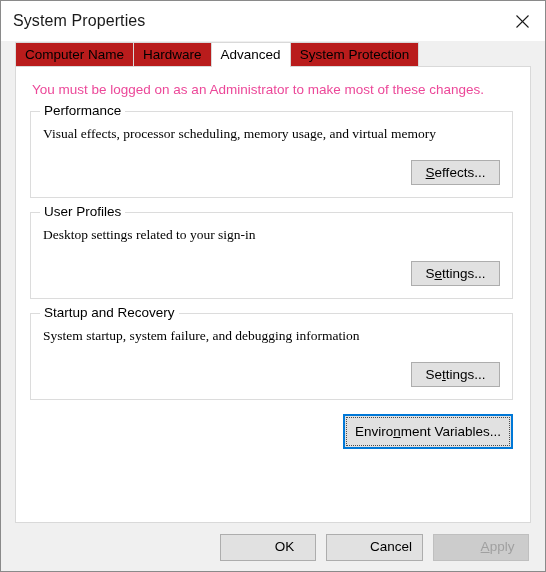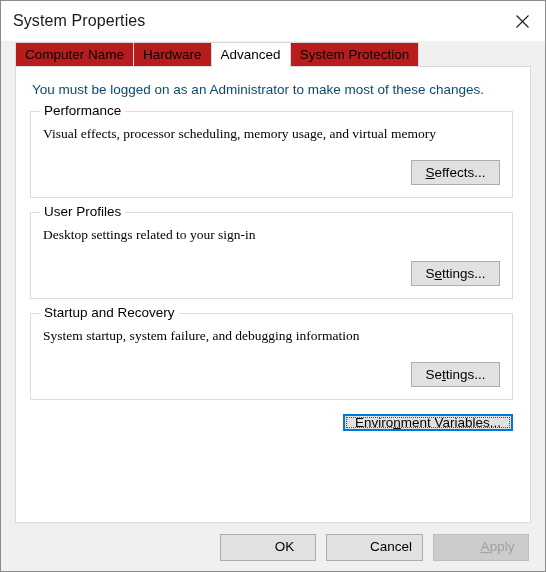--- a/index.html
+++ b/index.html
@@ -95,21 +95,21 @@
     background: #ffffff;
     border: 1px solid #d9d9d9;
     box-sizing: border-box;
     height: 457px;
     position: relative;
     z-index: 1;
   }
 
   .notice {
     font-size: 13.5px;
-    color: #0c4a6e;
+    color: #ec4899;
     padding: 15px 0 0 16px;
     white-space: nowrap;
   }
 
   
   .group {
     position: relative;
     margin: 14px 17px 0 14px;
     border: 1px solid #dcdcdc;
     box-sizing: border-box;
@@ -180,21 +180,21 @@
     border-color: #bfbfbf;
   }
 
   .env-row {
     display: flex;
     justify-content: flex-end;
     padding: 14px 17px 0 0;
   }
   .btn-env {
     min-width: 167px;
-    height: 17px;
+    height: 35px;
   }
 
   
   .footer {
     flex: 1 1 auto;
     background: #f0f0f0;
     display: flex;
     align-items: center;
     justify-content: flex-end;
     padding-right: 16px;

